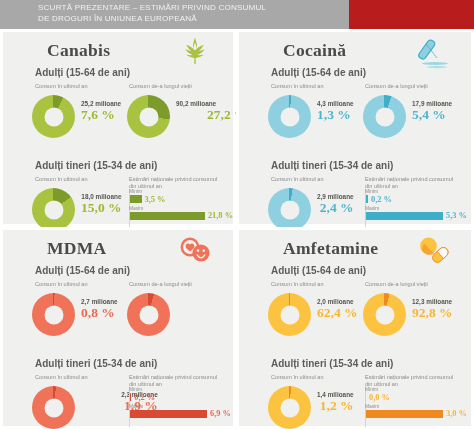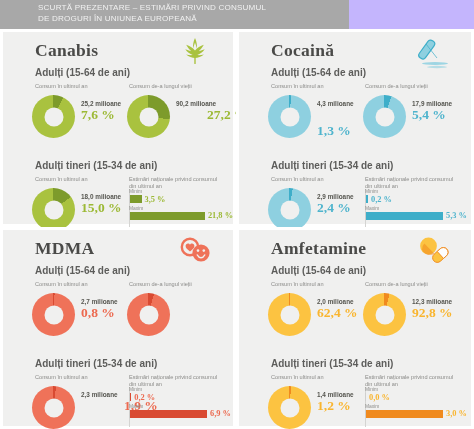--- a/index.html
+++ b/index.html
@@ -2,21 +2,21 @@
 <html><head>
 <meta charset="utf-8">
 <style>
   * { box-sizing: border-box; margin: 0; padding: 0; }
   body {
     width: 474px; height: 429px;
     background: #ffffff;
     font-family: "Liberation Sans", sans-serif;
     overflow: hidden;
   }
-  .page { position: relative; width: 474px; height: 380px; background: #c4b5fd; }
+  .page { position: relative; width: 474px; height: 380px; background: #b91c1c; }
 
   
   .header {
     position: absolute; left: 0; top: 0;
     width: 349px; height: 29px;
     background: #a8a8a8;
     color: #ffffff;
   }
   .header-text {
     position: absolute; left: 38px; top: 3px;
@@ -40,21 +40,21 @@
   .panel {
     position: relative;
     background: #f0f0ef;
     border: 3px solid #ffffff;
     padding: 0;
   }
 
   .panel-inner { position: absolute; inset: 0; }
 
   .sect-title {
-    position: absolute; left: 32px; top: 8px;
+    position: absolute; left: 44px; top: 8px;
     font-family: "Liberation Serif", serif;
     font-weight: 700;
     font-size: 17.5px;
     letter-spacing: .3px;
     color: #4a4a48;
     white-space: nowrap;
   }
   .sect-icon { position: absolute; right: 18px; top: 4px; width: 40px; height: 32px; }
 
   .grp-title {
@@ -86,21 +86,21 @@
     width: 19px; height: 19px; border-radius: 50%;
     background: #f0f0ef;
   }
   .d-1a { left: 29px; top: 63px; }
   .d-2a { left: 124px; top: 63px; }
   .d-1b { left: 29px; top: 156px; }
 
   .val-wrap { position: absolute; }
   .v-1a { left: 78px; top: 68px; }
   .v-2a { left: 173px; top: 68px; }
-  .v-1b { left: 78px; top: 161px; }
+  .v-1b { left: 78px; top: 161px; text-align: right; }
 
   .val-mil { font-size: 6.4px; font-weight: 700; color: #55554f; white-space: nowrap; }
   .val-pct {
     font-family: "Liberation Serif", serif;
     font-weight: 700; font-size: 13.5px;
     line-height: 15px; white-space: nowrap;
   }
 
   
   .bars { position: absolute; left: 126px; top: 157px; width: 104px; }
@@ -209,21 +209,21 @@
     </svg>
           </div>
 
       <div class="grp-title a">Adulți (15-64 de ani)</div>
       <div class="col-label cl-1a">Consum în ultimul an</div>
       <div class="col-label cl-2a">Consum de-a lungul vieții</div>
 
       <div class="donut d-1a" style="background: conic-gradient(#3eaec9 0deg 4.680000000000001deg, #8ed0e0 4.680000000000001deg 360deg);"></div>
       <div class="val-wrap v-1a">
         <div class="val-mil">4,3 milioane</div>
-        <div class="val-pct" style="color:#4fb4cd;margin-top:16px;">1,3 %</div>
+        <div class="val-pct" style="color:#4fb4cd;">1,3 %</div>
       </div>
 
       <div class="donut d-2a" style="background: conic-gradient(#3eaec9 0deg 19.44deg, #8ed0e0 19.44deg 360deg);"></div>
       <div class="val-wrap v-2a">
         <div class="val-mil">17,9 milioane</div>
         <div class="val-pct" style="color:#4fb4cd;">5,4 %</div>
       </div>
 
       <div class="grp-title b">Adulți tineri (15-34 de ani)</div>
       <div class="col-label cl-1b">Consum în ultimul an</div>

